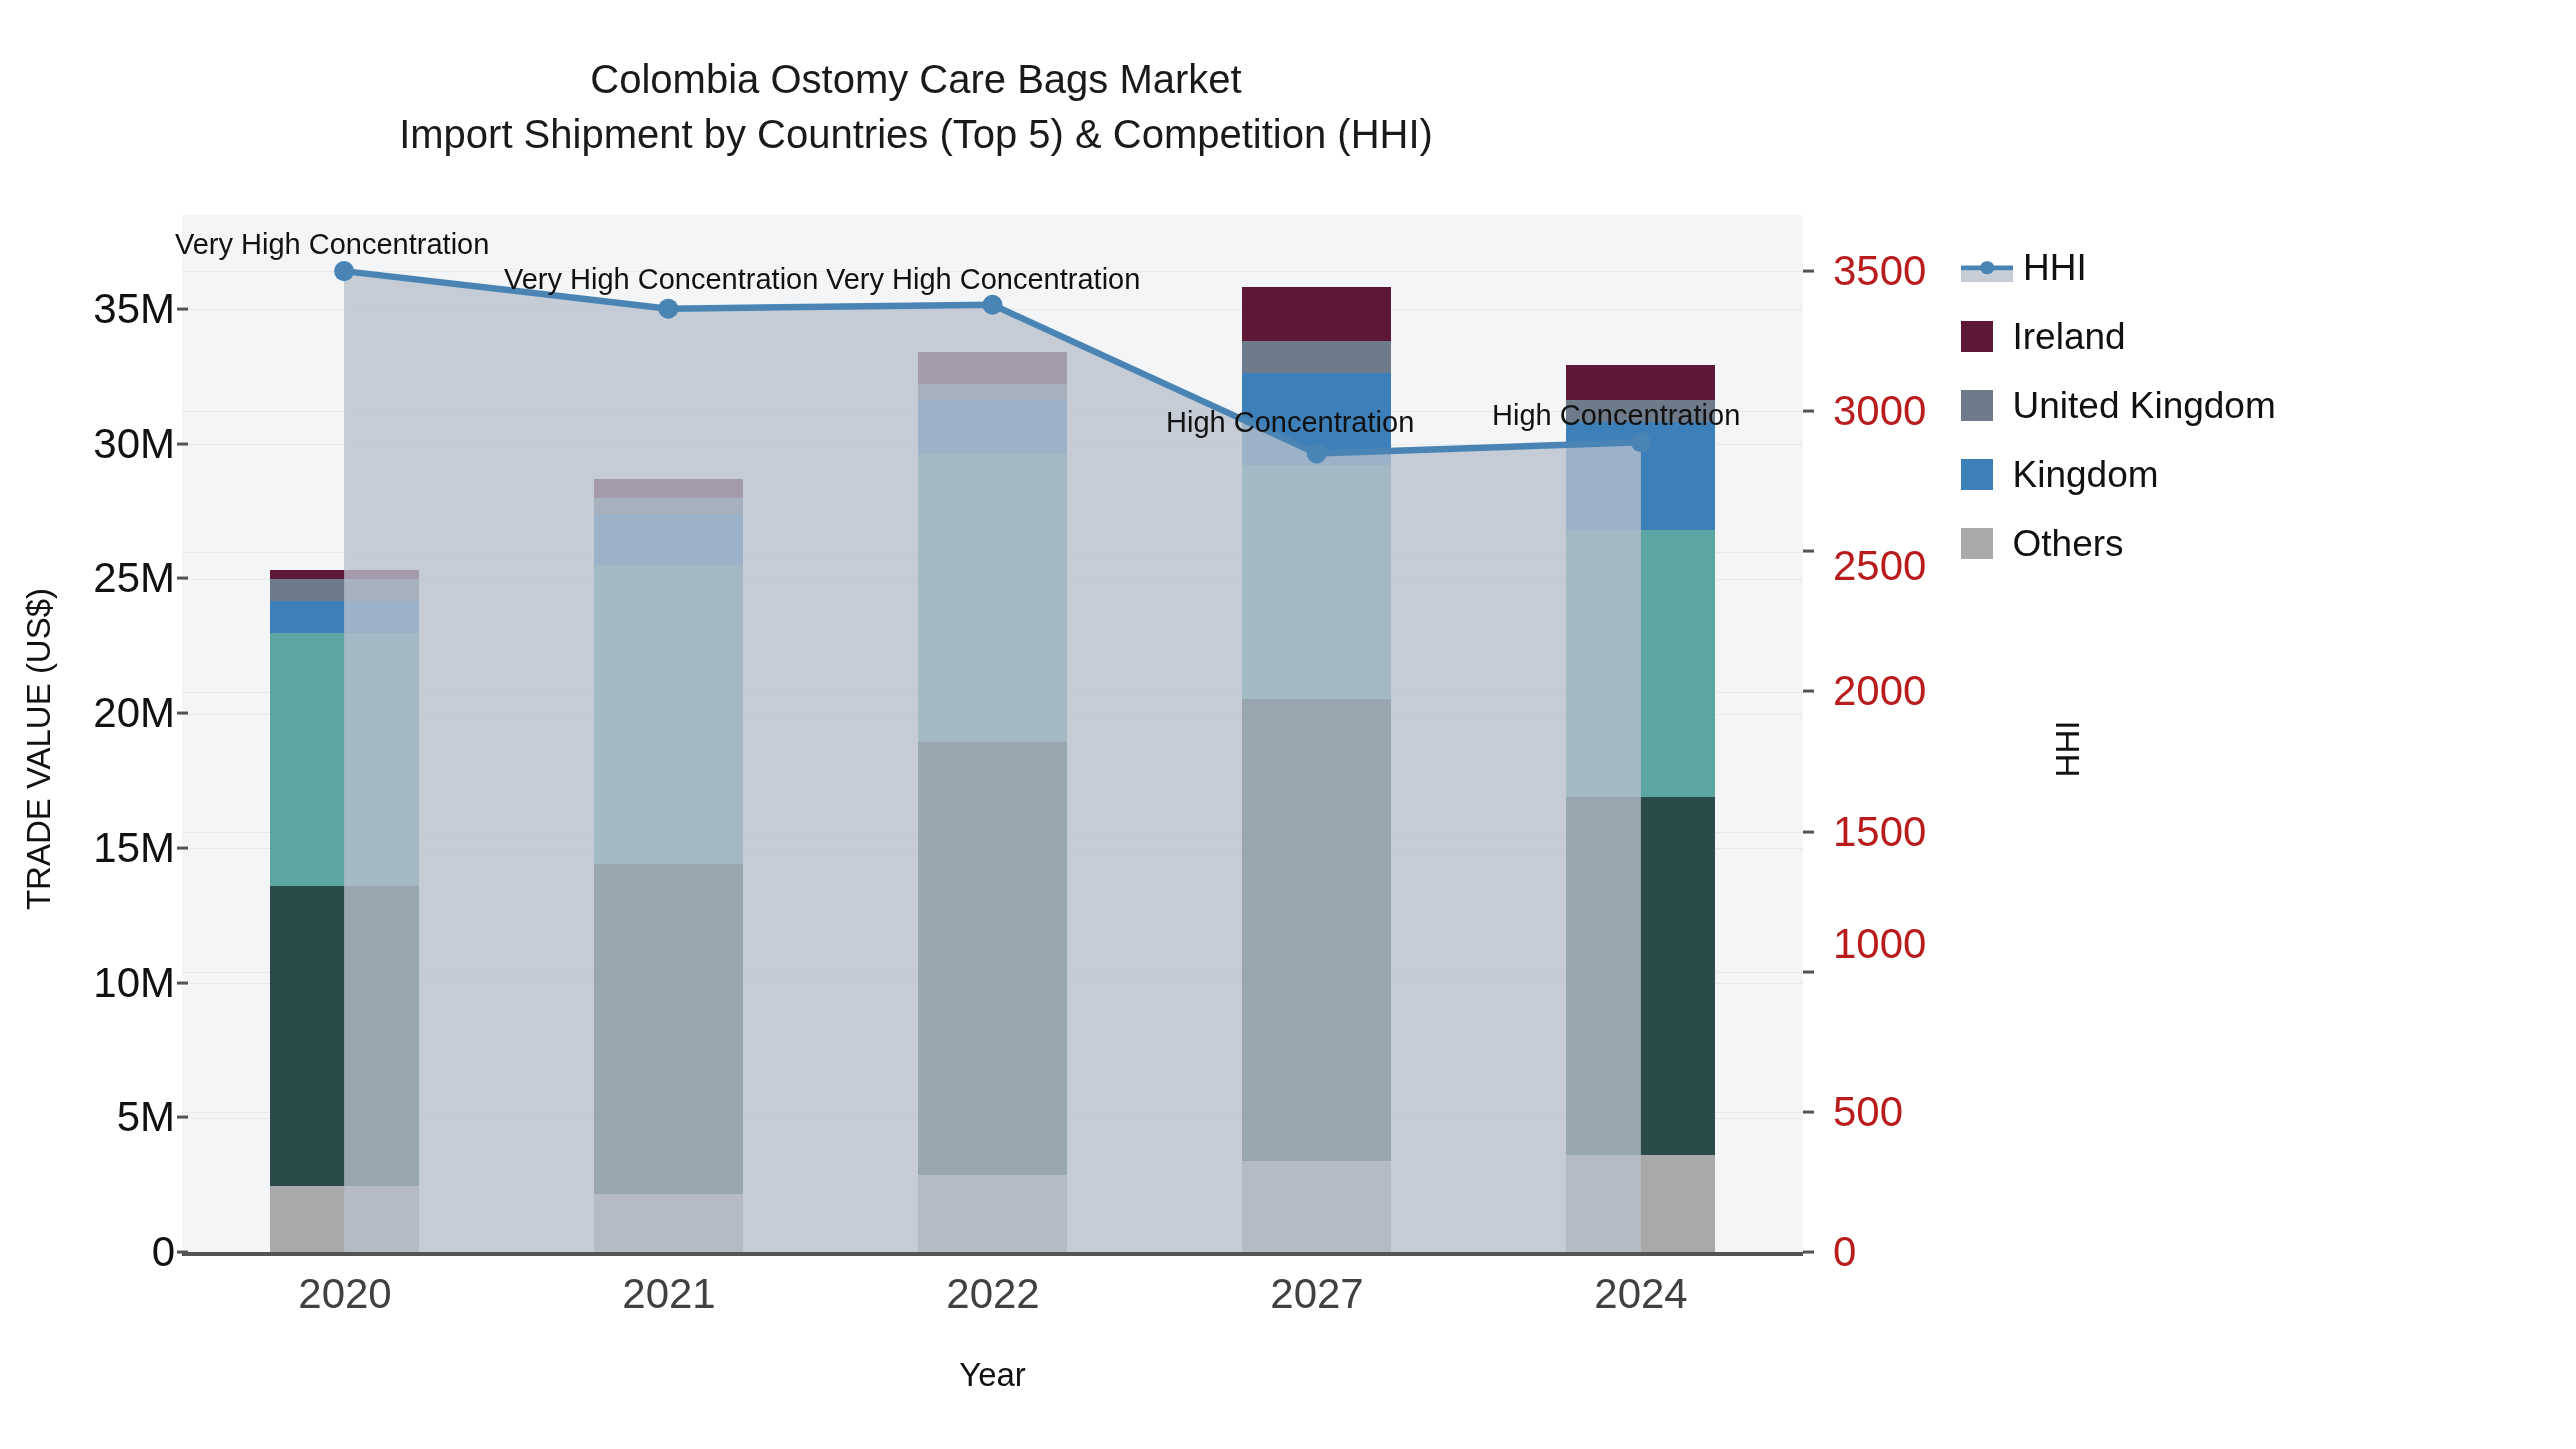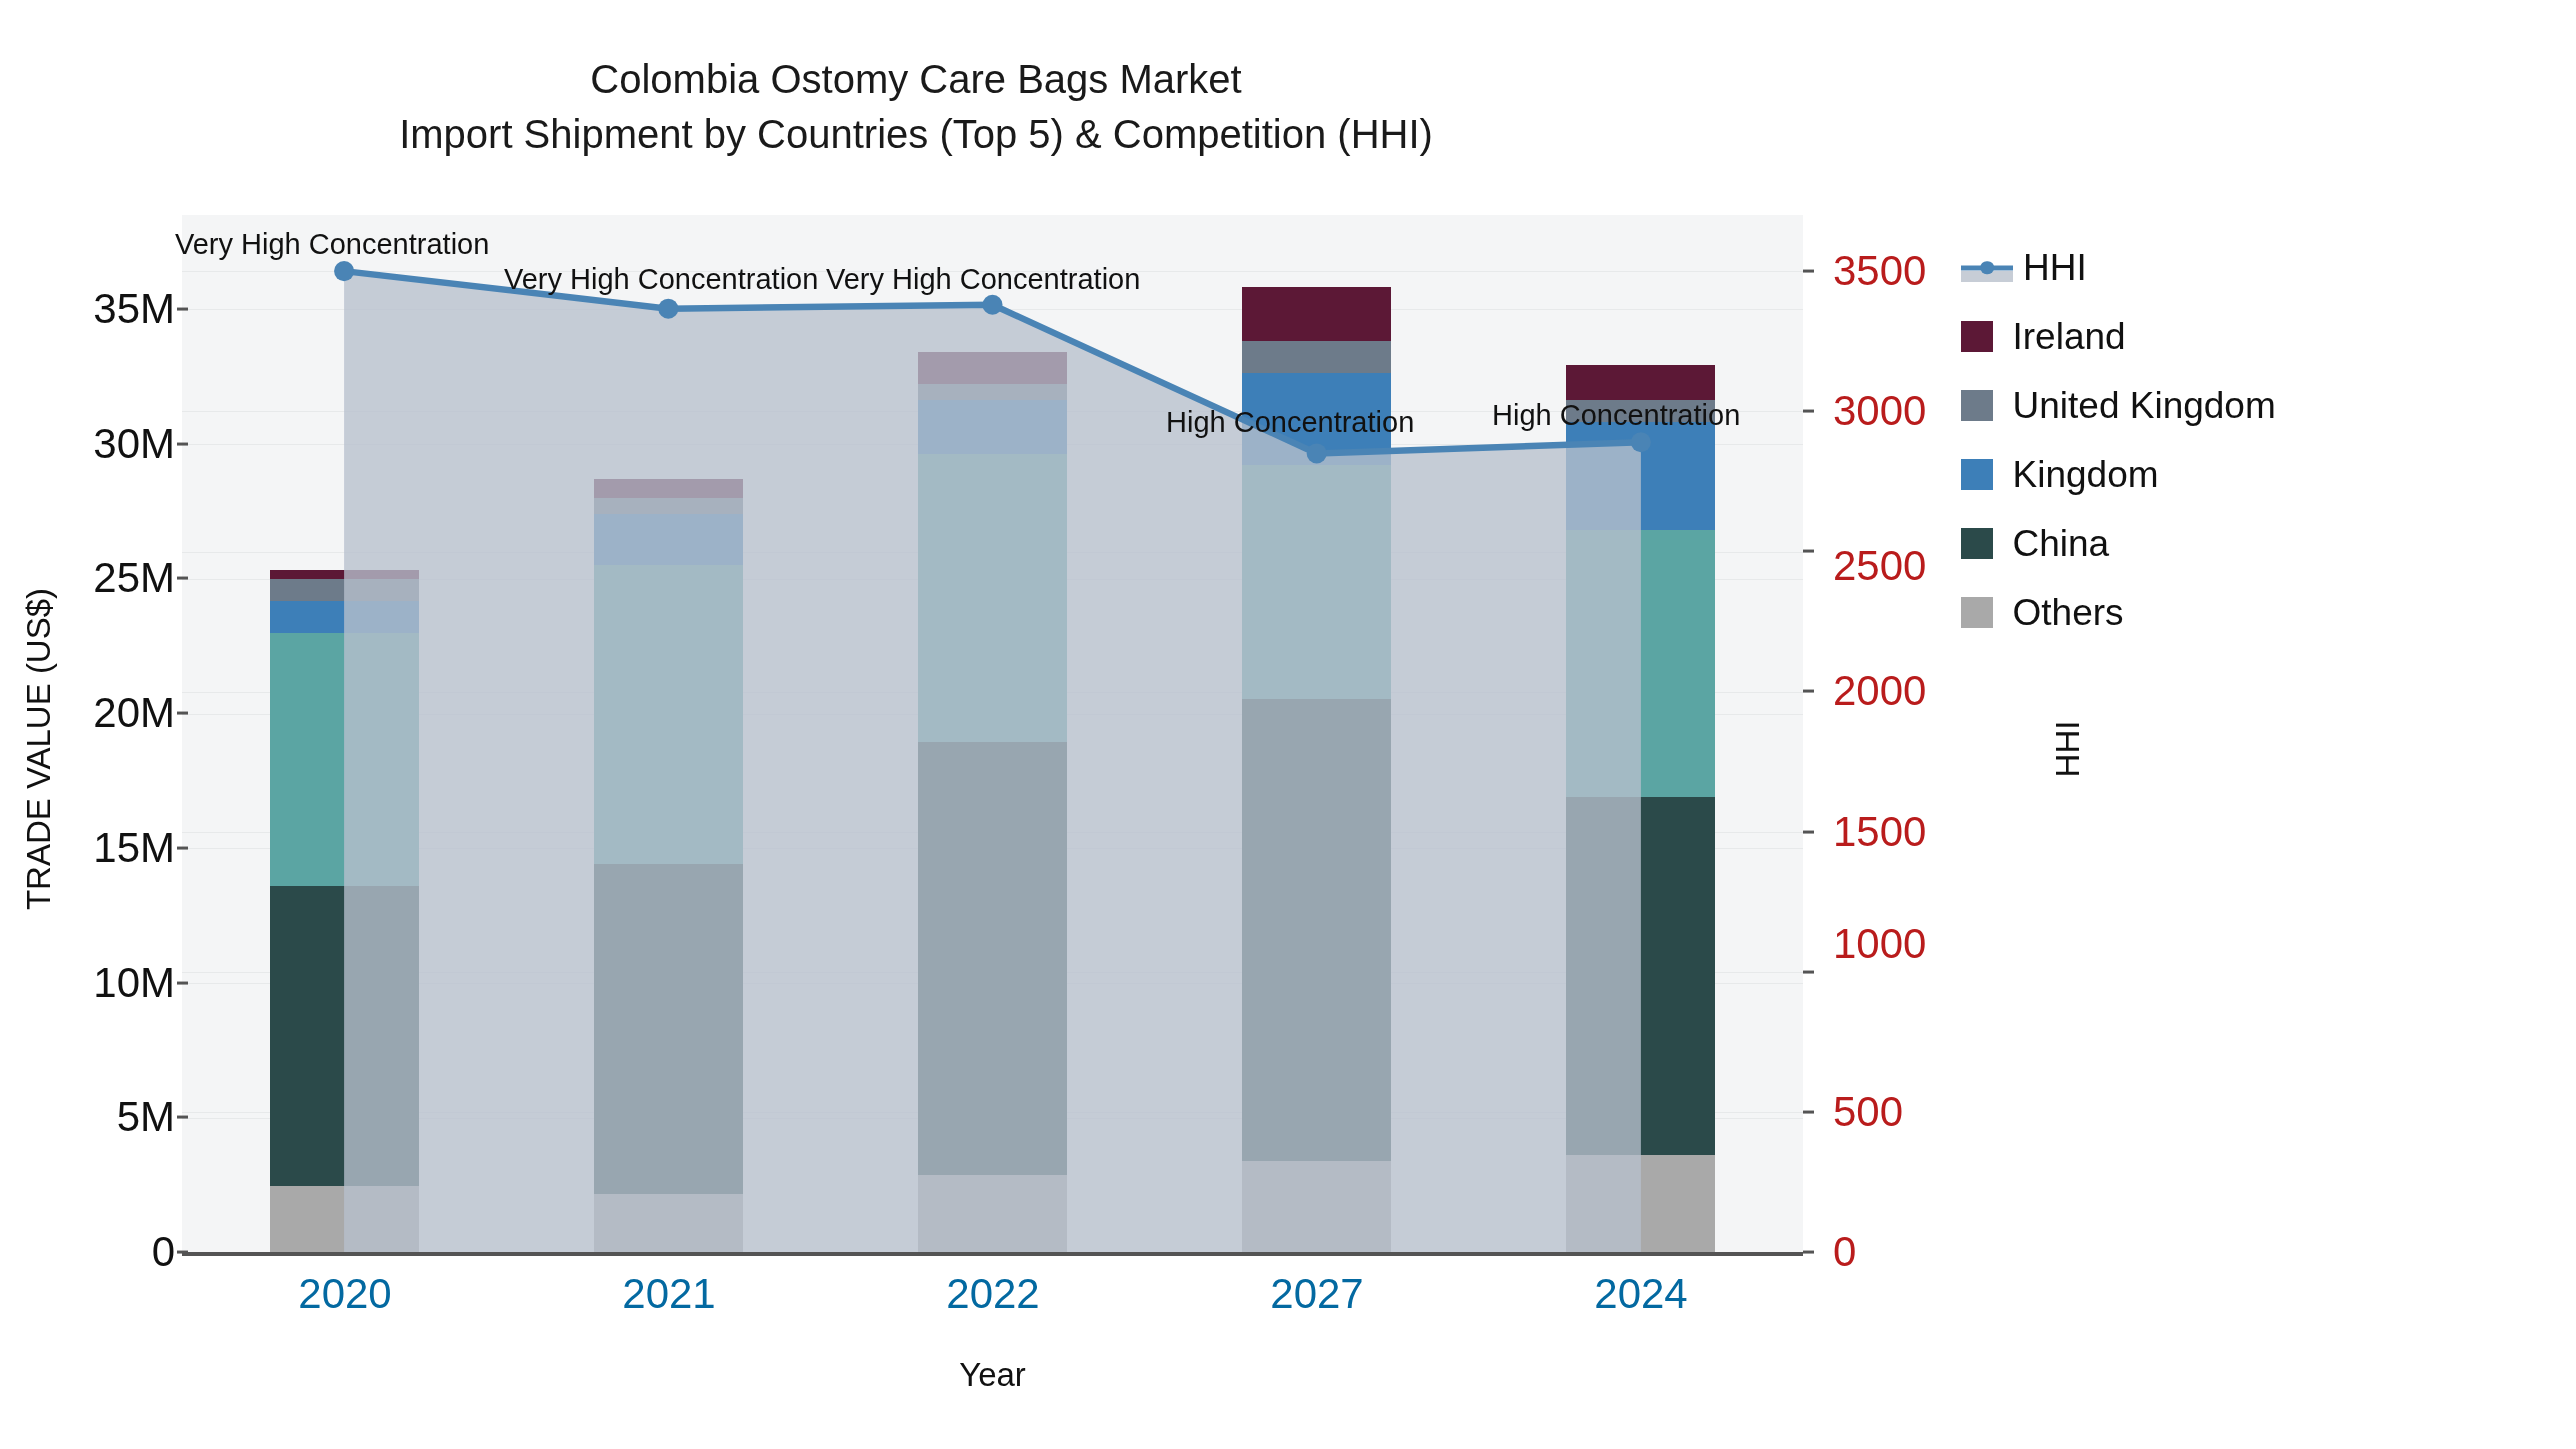--- a/index.html
+++ b/index.html
@@ -74,21 +74,21 @@
     text-align: left; font-size: 42px; color: #b91c1c;
     transform: translateY(-50%); white-space: nowrap;
   }
   .tickmark-r {
     position: absolute; left: 0px; width: 11.4px; height: 2.9px;
     background: #545454; transform: translateY(-50%);
   }
 
   .xtick {
     position: absolute; top: 1270px;
-    font-size: 42px; color: #0369a1; text-align: center;
+    font-size: 42px; color: #404040; text-align: center;
     transform: translateX(-50%); white-space: nowrap;
   }
 
   .axis-title-x {
     position: absolute; left: 182px; width: 1621px; top: 1356px;
     text-align: center; font-size: 33px; color: #111;
   }
   .axis-title-y-left {
     position: absolute; left: -247px; top: 730px; width: 572px;
     text-align: center; font-size: 33px; color: #111;
@@ -303,23 +303,19 @@
       </div>
       <div class="legend-item">
         <span class="legend-swatch" style="background: rgb(109, 123, 138);"></span>
         <span class="legend-label">United Kingdom</span>
       </div>
       <div class="legend-item">
         <span class="legend-swatch" style="background: rgb(61, 127, 184);"></span>
         <span class="legend-label">Kingdom</span>
       </div>
       <div class="legend-item">
-        <span class="legend-swatch" style="background: rgb(43, 74, 74);"></span>
-        <span class="legend-label">China</span>
-      </div>
-      <div class="legend-item">
         <span class="legend-swatch" style="background: rgb(169, 169, 169);"></span>
         <span class="legend-label">Others</span>
       </div>
     </div>
 
 </div>
 
 
 </body></html>

